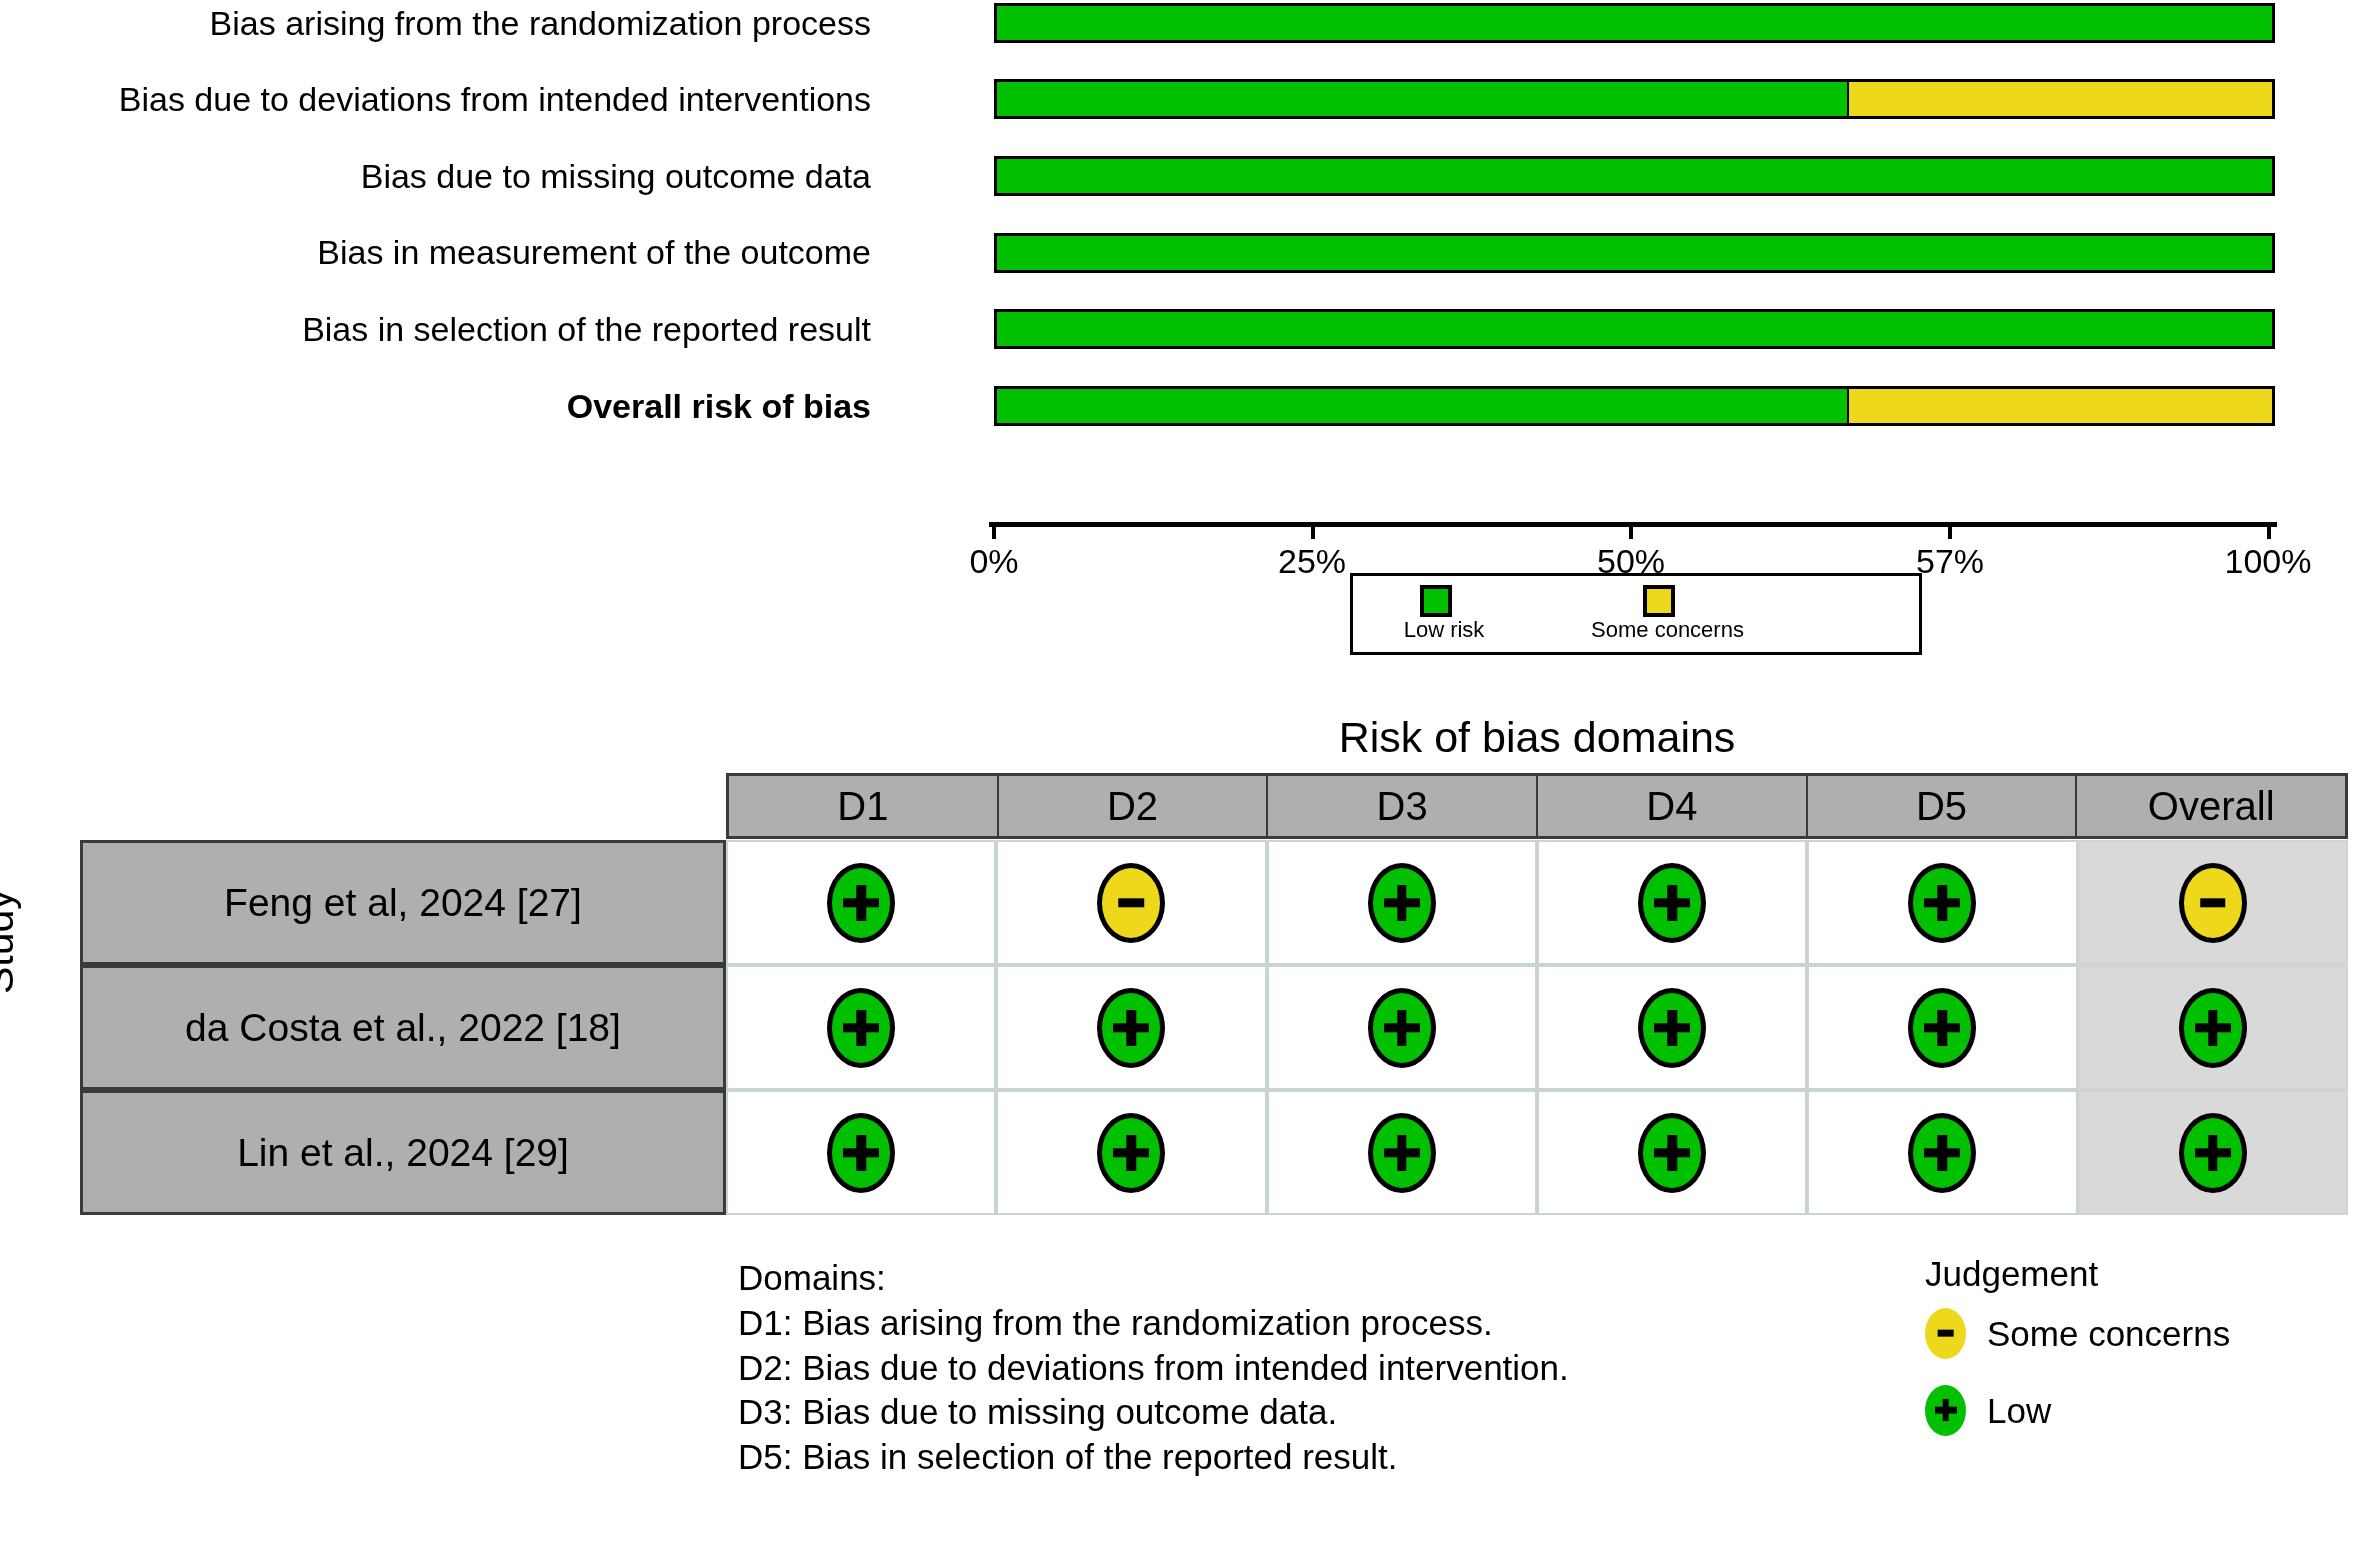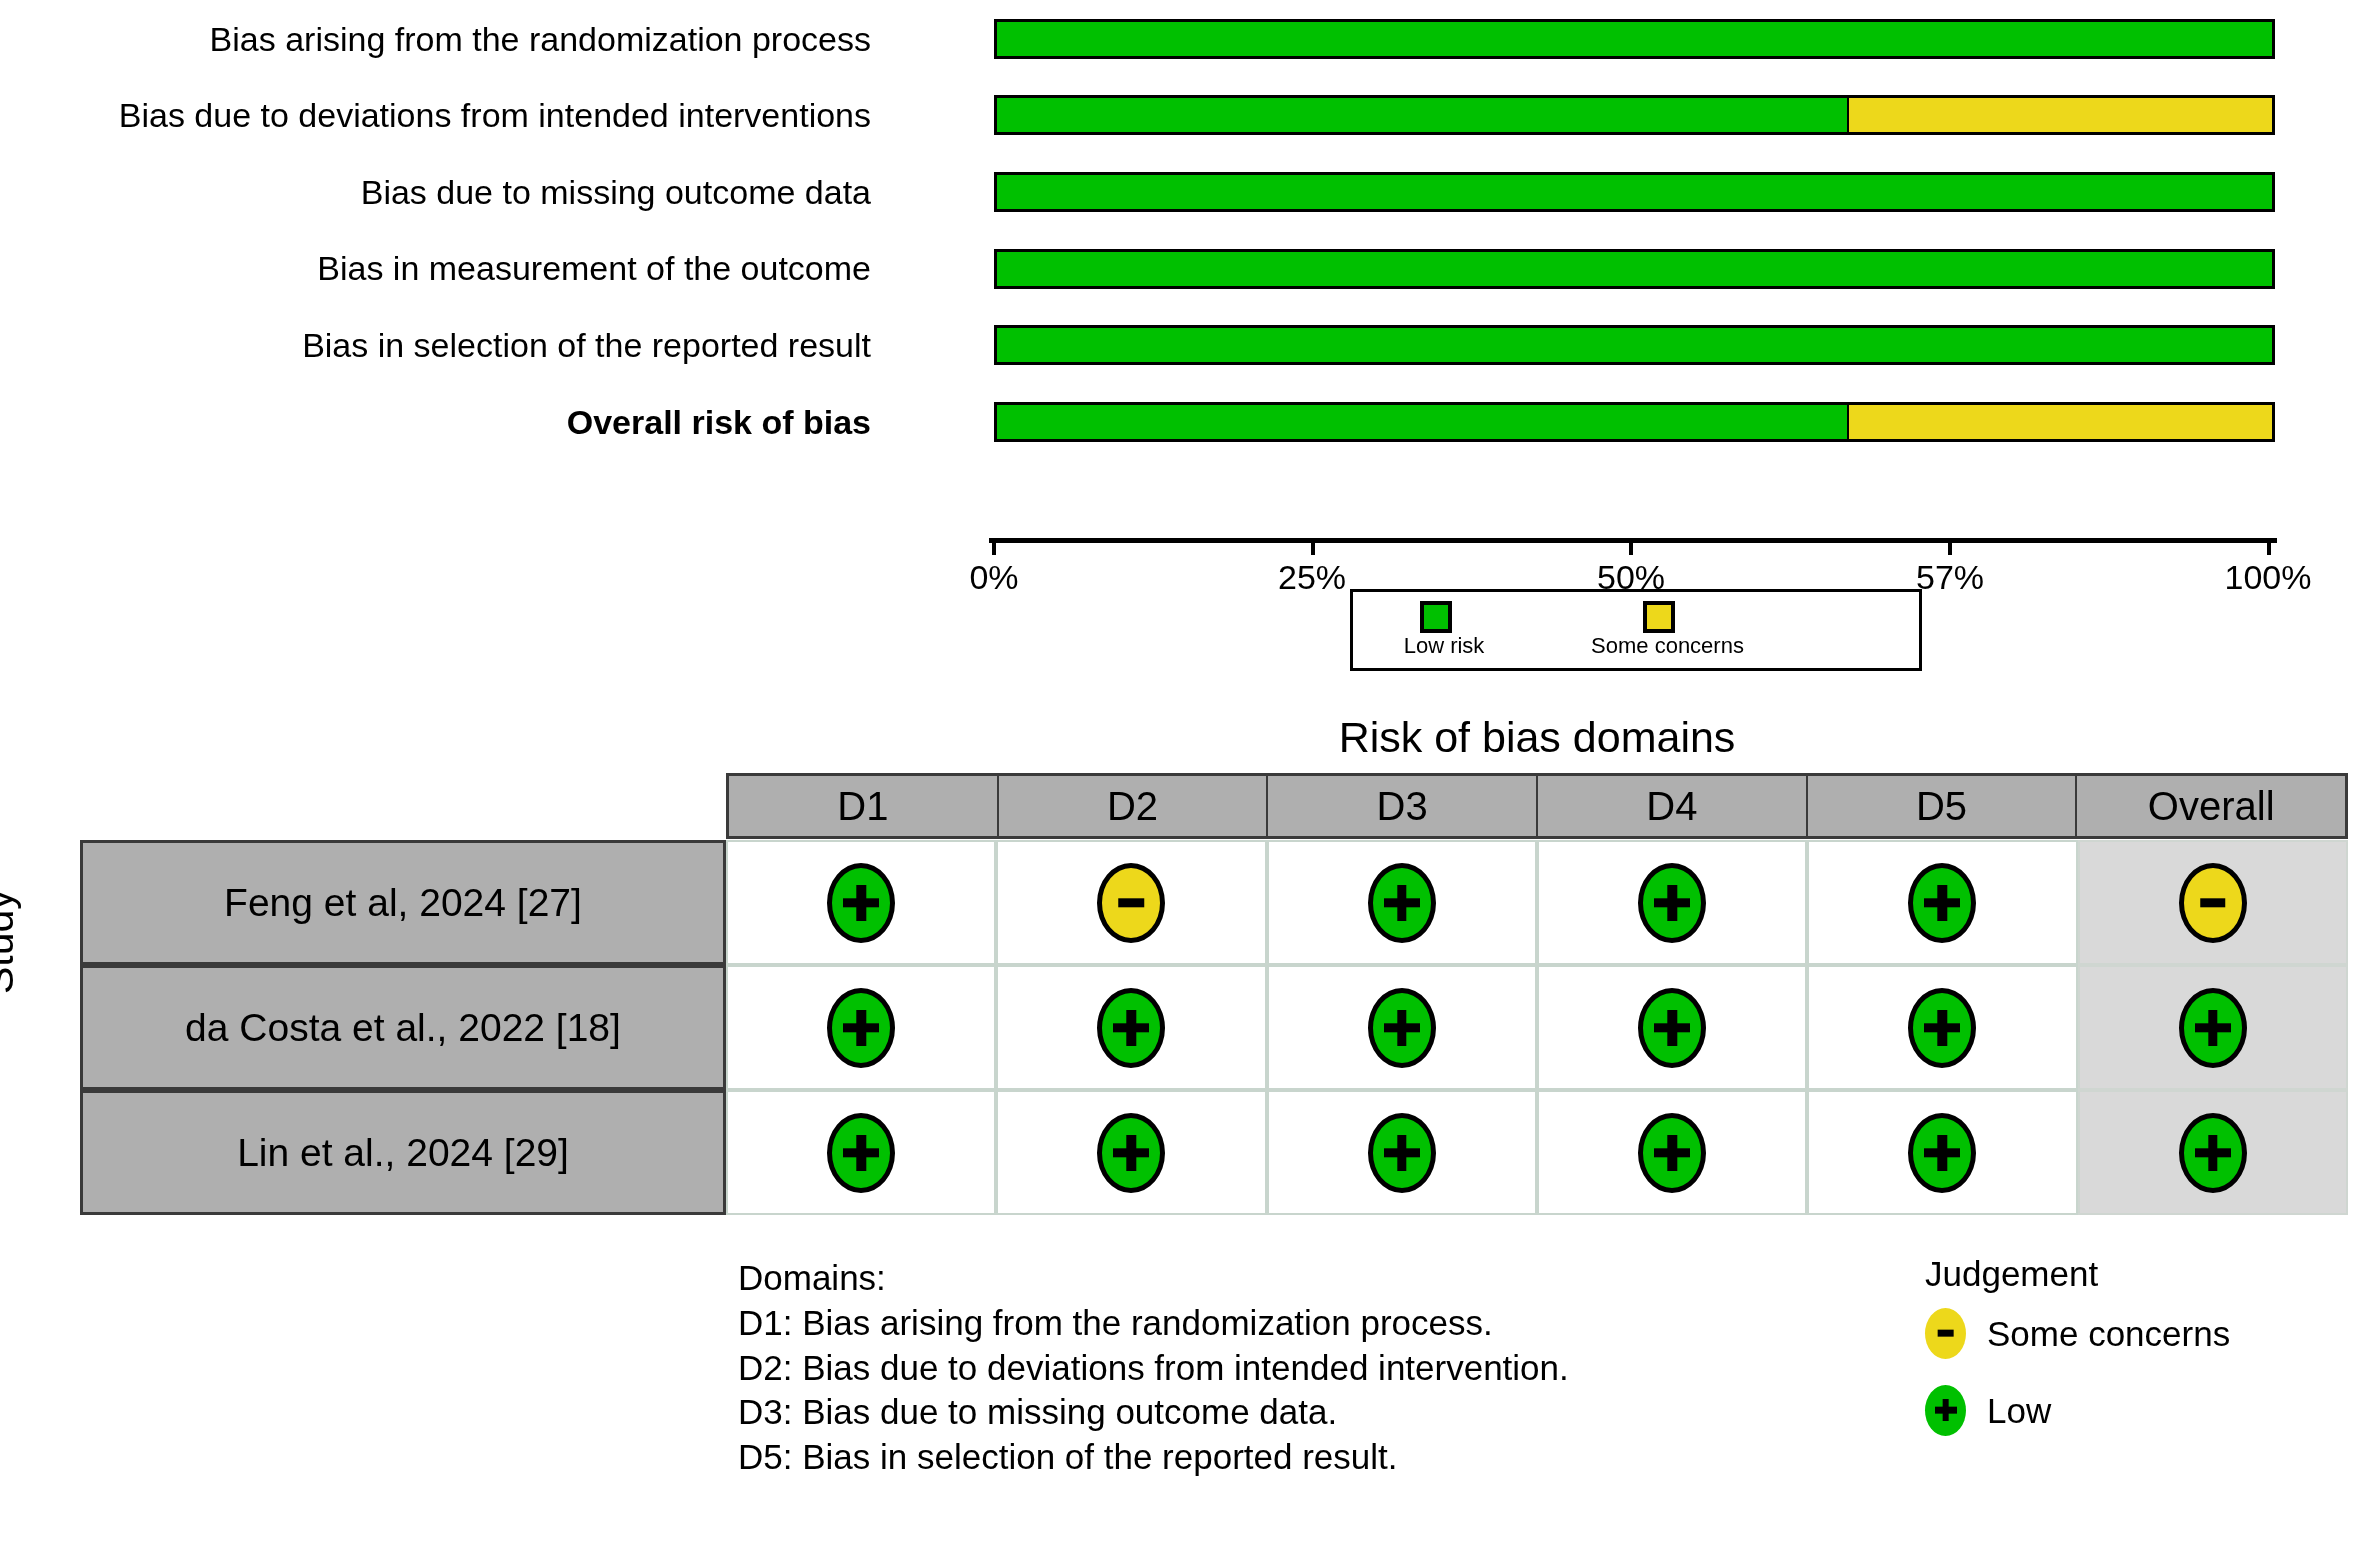--- a/index.html
+++ b/index.html
@@ -3,21 +3,21 @@
 <meta charset="utf-8">
 <style>
   html,body{margin:0;padding:0;background:#ffffff;}
   body{
     width:2354px;height:1561px;position:relative;overflow:hidden;
     font-family:"Liberation Sans","DejaVu Sans",sans-serif;
     color:#000000;
   }
 
   
-  #summary-plot{position:absolute;left:0;top:16px;width:2292px;height:672px;}
+  #summary-plot{position:absolute;left:0;top:0;width:2292px;height:672px;}
 
   .sum-label{
     position:absolute;
     right:1421px;              
     text-align:right;
     font-size:34px;
     line-height:1;
     white-space:nowrap;
     color:#000;
   }

